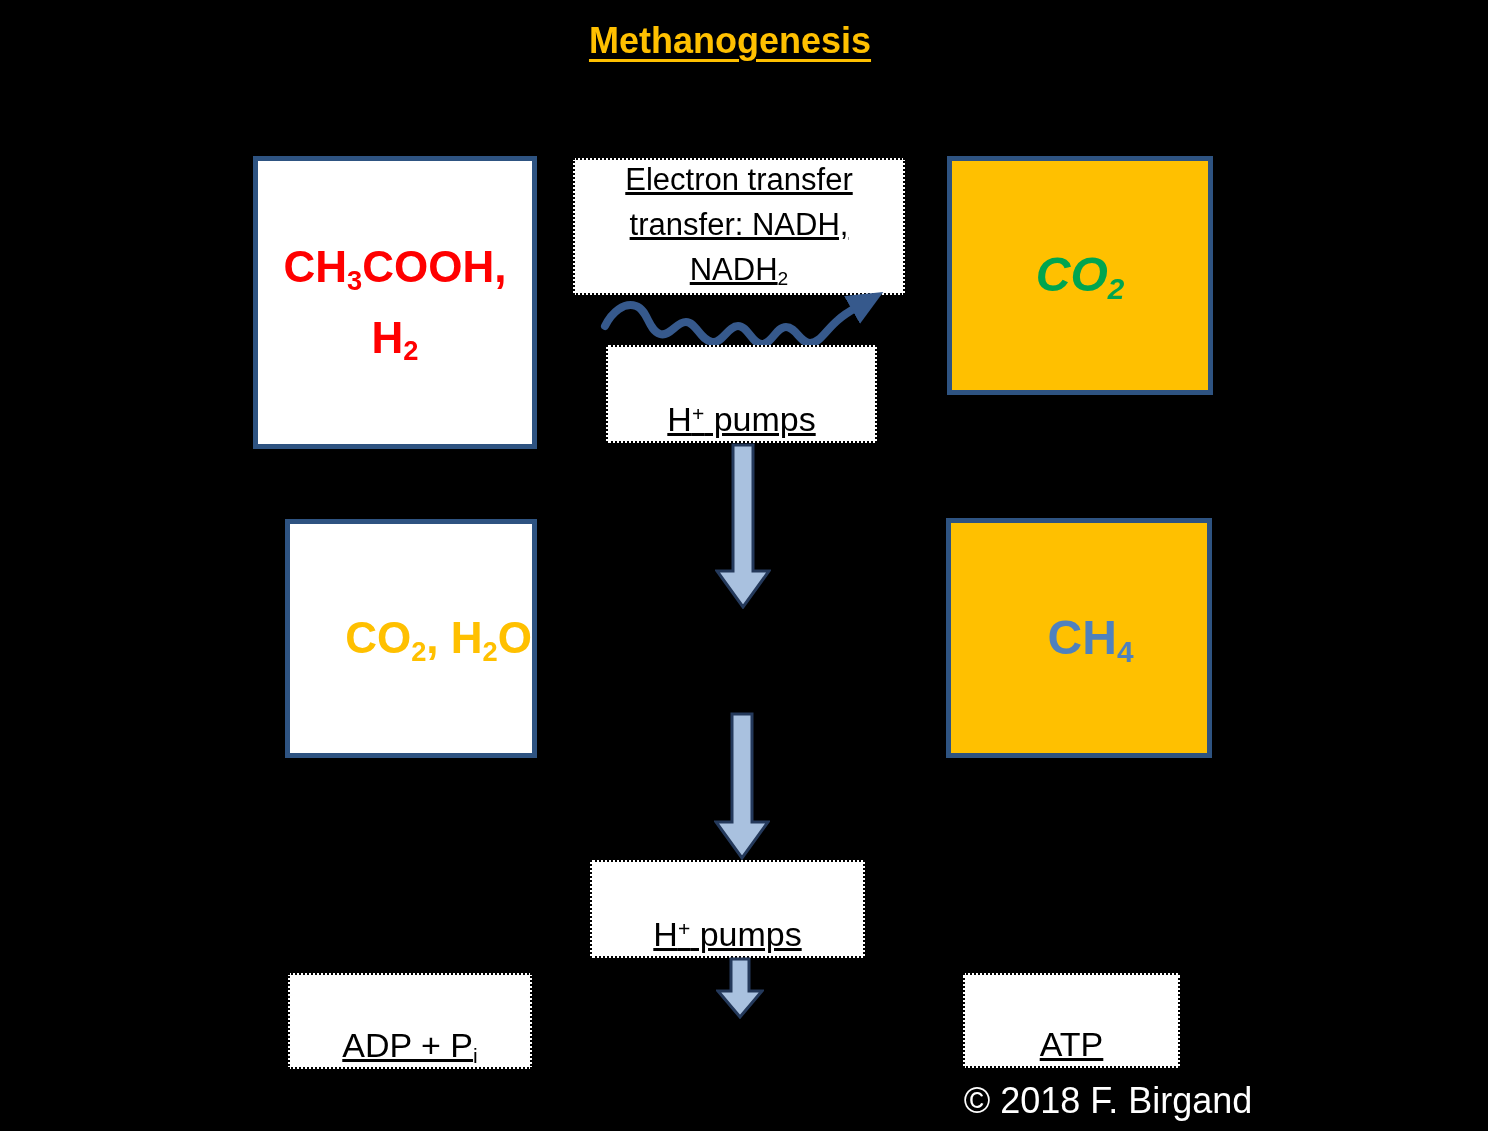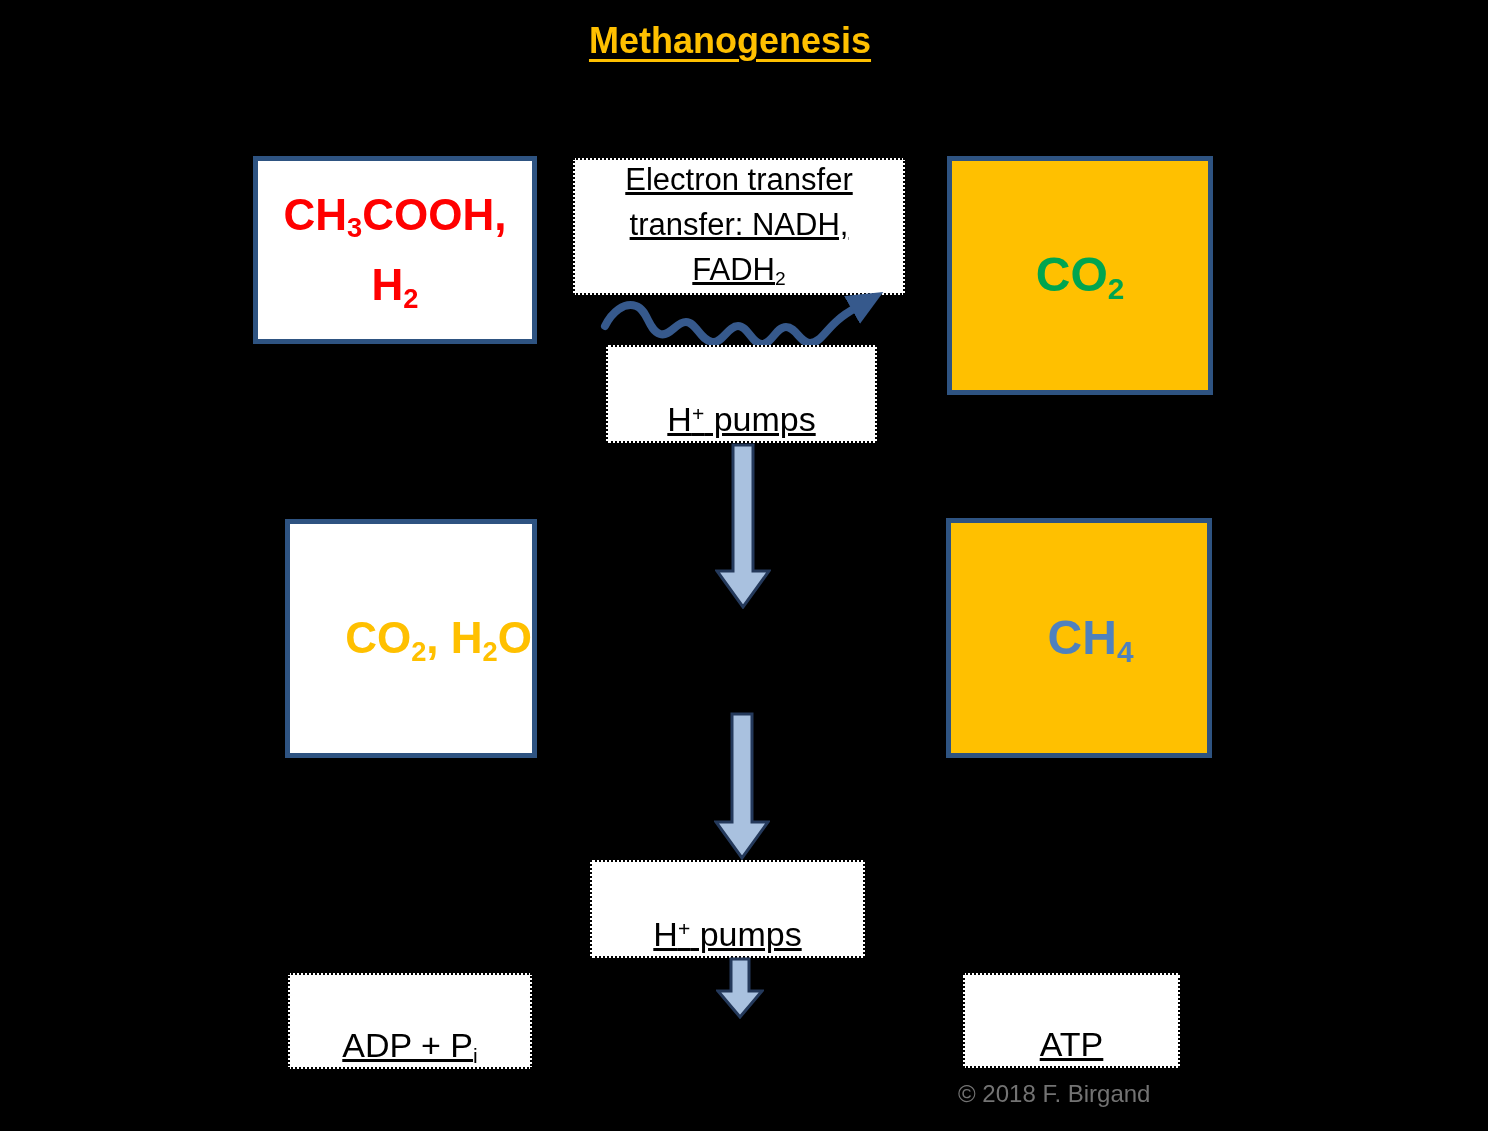--- a/index.html
+++ b/index.html
@@ -29,40 +29,40 @@
   .red{color:#FF0000;}
   .gold-text{color:#FFC000;}
   .green{color:#00A54F;font-size:48px;}
   .blue{color:#4F81BD;font-size:48px;margin-left:23px;}
   .plain-label{font-size:34px;line-height:1.3;}
   .electron-label{font-size:31px;line-height:1.45;}
   sub{font-size:0.62em;vertical-align:baseline;position:relative;top:0.28em;line-height:0;}
   sup{font-size:0.62em;vertical-align:baseline;position:relative;top:-0.45em;line-height:0;}
   .copyright{
     left:958px;top:1080px;width:300px;
-    color:#737373;font-size:24px;
+    color:#ffffff;font-size:36px;text-align:center;
   }
   svg{display:block;}
 </style>
 </head>
 <body>
 
 <div class="canvas">
 
   <div class="abs page-title">Methanogenesis</div>
 
-  <div class="abs solid-box" style="left:253px;top:156px;width:284px;height:188px;">
+  <div class="abs solid-box" style="left:253px;top:156px;width:284px;height:293px;">
     <div class="big-label red"><span>CH</span><sub>3</sub><span>COOH,</span><br><span>H</span><sub>2</sub></div>
   </div>
 
   <div class="abs dotted-box" style="left:573px;top:158px;width:332px;height:137px;">
-    <div class="electron-label"><span>Electron transfer</span><br><span>transfer: NADH,</span><br><span>FADH</span><sub>2</sub></div>
+    <div class="electron-label"><span>Electron transfer</span><br><span>transfer: NADH,</span><br><span>NADH</span><sub>2</sub></div>
   </div>
 
-  <div class="abs solid-box gold-box" style="left:947px;top:156px;width:266px;height:239px;">
+  <div class="abs solid-box gold-box" style="left:947px;top:156px;width:266px;height:239px;font-style:italic;">
     <div class="big-label green"><span>CO</span><sub>2</sub></div>
   </div>
 
   <svg class="abs" style="left:595px;top:288px;" width="300" height="70" viewBox="0 0 300 70">
     <defs>
       <marker id="wavyhead" markerWidth="4.5" markerHeight="4" refX="1" refY="2" orient="auto">
         <path d="M0,0 L4.5,2 L0,4 z" fill="#36598C"></path>
       </marker>
     </defs>
     <path d="M 10,38

